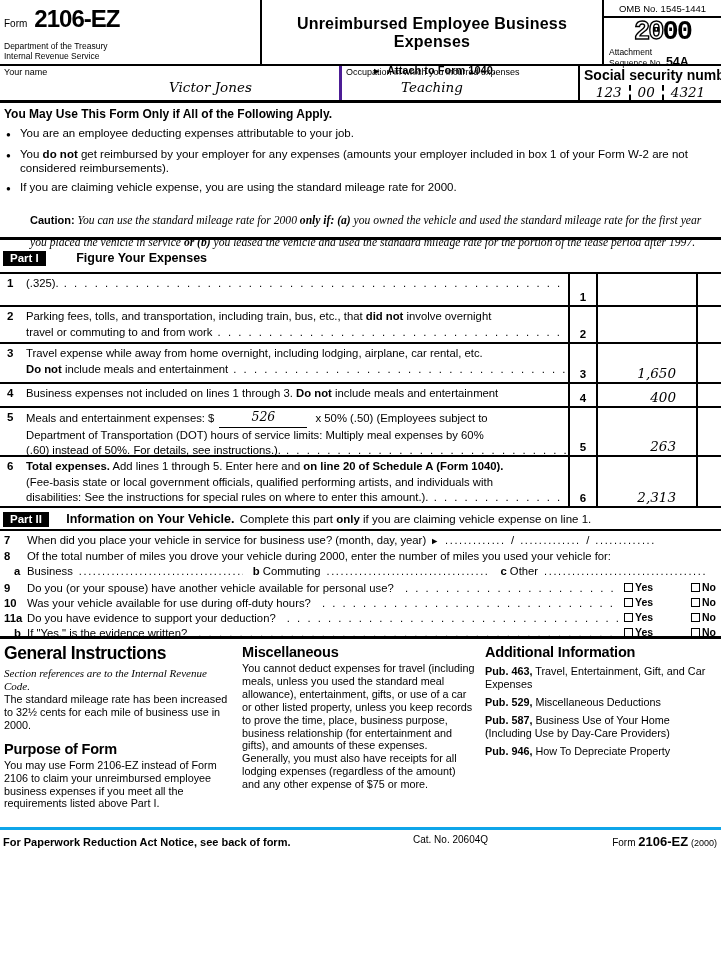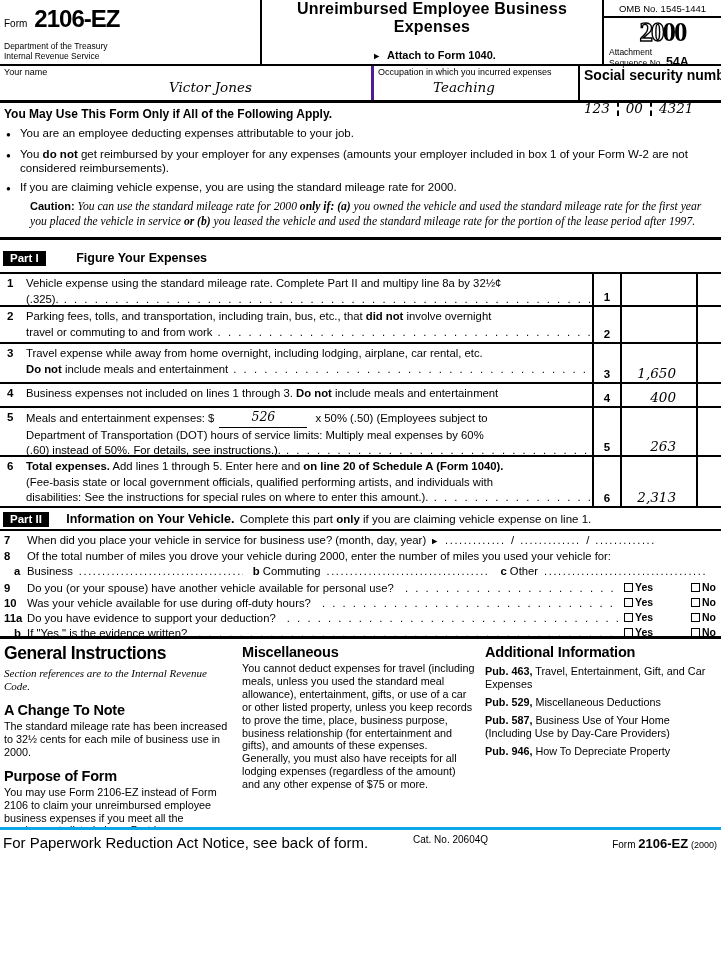--- a/index.html
+++ b/index.html
@@ -11,70 +11,70 @@
   }
   b { font-weight:bold; }
 
   
   .header { display:flex; height:66px; border-bottom:2px solid #000; }
   .h-left { width:262px; border-right:2px solid #000; padding:5px 4px 2px 4px; position:relative; }
   .form-word { font-size:10px; }
   .form-number { font-size:24px; font-weight:bold; letter-spacing:-1px; margin-left:7px; }
   .dept { position:absolute; left:4px; bottom:3px; font-size:8.5px; line-height:10px; }
   .h-center { flex:1; text-align:center; }
-  .main-title { font-weight:bold; font-size:16px; letter-spacing:0.2px; }
+  .main-title { font-weight:bold; font-size:16px; margin-top:15px; letter-spacing:0.2px; }
   .attach-note { font-weight:bold; font-size:11px; margin-top:13px;text-align:center; }
   .h-right { width:119px; border-left:2px solid #000; }
   .omb { font-size:9.5px; text-align:center; padding:3px 0 2px 0; border-bottom:2px solid #000; white-space:nowrap; }
-  .year { text-align:center; font-size:27px; font-weight:800; line-height:29px; letter-spacing:-2px; font-family:Liberation Serif, serif; }
+  .year { text-align:center; font-size:27px; font-weight:800; line-height:29px; letter-spacing:-2px; font-family:Liberation Mono, monospace; }
   .year-outline { color:#fff; -webkit-text-stroke:1.4px #000; }
   .attachment { font-size:8.5px; line-height:10px; padding-left:5px; white-space:nowrap; }
   .seq-no { font-size:12.5px; font-weight:bold; margin-left:3px; }
 
   
-  .id-row { display:flex; height:37px; border-bottom:3px solid #000; }
+  .id-row { display:flex; height:37px; border-bottom:3px solid #000;gap:32px; }
   .id-cell { padding:1px 4px; }
   .id-name { flex:1; }
   .id-occ { width:207px; border-left:3px solid #4c1d95; text-align:left; }
   .id-ssn { width:143px; border-left:2px solid #000; }
   .id-label { font-size:9px; white-space:nowrap; }
   .id-label.bold { font-weight:bold; font-size:14px; }
   .handwrite { font-family:"DejaVu Serif",serif; font-style:italic; font-size:13.5px; }
   .name-val { margin-left:165px; margin-top:2px; }
   .occ-val { margin-left:55px; margin-top:2px; }
-  .ssn-val { display:flex; justify-content:flex-start; align-items:center; margin-top:17px; }
+  .ssn-val { display:flex; justify-content:center; align-items:center; margin-top:1px; }
   .ssn-sep { border-left:2px dashed #000; height:15px; margin:0 7px; }
 
   
   .elig { height:137px; padding:4px 6px 0 4px; border-bottom:3px solid #000; }
   .elig-heading { font-weight:bold; font-size:12px; }
   .bullet-line { display:flex; font-size:11.5px; line-height:14.5px; margin-top:4.5px; }
   .bullet-glyph { width:16px; flex-shrink:0; font-size:8px; padding-top:2px; padding-left:2px; }
-  .caution { font-family:"Liberation Serif","DejaVu Serif",serif; font-style:italic; font-size:11.6px; line-height:15px; margin-top:2px; padding-left:26px; padding-right:2px; }
+  .caution { font-family:"Liberation Serif","DejaVu Serif",serif; font-style:italic; font-size:11.6px; line-height:22px; margin-top:12px; padding-left:26px; padding-right:2px; }
   .caution .cap { font-family:"Liberation Sans","DejaVu Sans",sans-serif; font-style:normal; font-weight:bold; font-size:11px; }
 
   
   .part-head { padding:8px 12px 0 3px; height:32px;border-radius:14px; }
   .part-box { display:inline-block; background:#000; color:#fff; font-weight:bold; font-size:11.5px; padding:1px 7px 2px 7px; }
   .part-title { font-weight:bold; font-size:12.5px; margin-left:26px; }
   .part2-head { height:23px; padding:4px 0 0 3px; border-bottom:2px solid #000; font-size:11.5px; white-space:nowrap; }
   .part2-head .part-title { margin-left:14px; margin-right:2px; }
 
   
   .p1table { border-top:2px solid #000; border-bottom:2px solid #000; }
   .trow { display:flex; }
   .trow.sep { border-bottom:2px solid #000; }
   .r1{height:33px;} .r2{height:37px;} .r3{height:40px;} .r4{height:24px;} .r5{height:49px;} .r6{height:49px;}
   .t-text { flex:1; display:flex; padding-top:2px; overflow:hidden; }
   .t-num { width:26px; flex-shrink:0; padding-left:7px; font-weight:bold; font-size:11.5px; padding-top:1px; }
   .t-lines { flex:1; font-size:11.3px; line-height:15.5px; overflow:hidden; padding-right:2px; }
   .tl { white-space:nowrap; overflow:hidden; }
   .dots { letter-spacing:2px; }
   .t-numbox { width:28px; flex-shrink:0; border-left:2px solid #000; display:flex; align-items:flex-end; justify-content:center; font-weight:bold; font-size:11.5px; padding-bottom:2px; }
-  .t-amount { width:76px; flex-shrink:0; border-left:2px solid #000; display:flex; align-items:flex-end; justify-content:flex-end; padding:0 20px 1px 0; }
+  .t-amount { width:100px; flex-shrink:0; border-left:2px solid #000; display:flex; align-items:flex-end; justify-content:flex-end; padding:0 20px 1px 0; }
   .t-cents { width:25px; flex-shrink:0; border-left:2px solid #000; }
   .amt-blank { display:inline-block; width:88px; border-bottom:1px solid #000; text-align:center; margin:0 5px; }
   .amt-blank .handwrite { position:relative; top:-1px; font-size:12.5px; }
 
   
   .p2body { height:108px; padding:2px 3px 0 3px; border-bottom:3px solid #000; overflow:hidden; }
   .p2line { display:flex; font-size:11.3px; line-height:15px; height:15px; align-items:baseline; overflow:hidden; }
   .p2line.tall { height:16px; }
   .p2num { width:24px; flex-shrink:0; font-weight:bold; padding-left:1px; }
   .p2num.sub { padding-left:11px; }
@@ -98,21 +98,21 @@
   .big-head { font-size:17.5px; font-weight:bold; letter-spacing:-0.4px; margin:1px 0 3px 0; }
   .mid-head { font-size:14.5px; font-weight:bold; letter-spacing:-0.2px; margin:9px 0 2px 0; }
   .mid-head.first { margin-top:2px; }
   .itext { font-size:10.8px; line-height:12.9px; }
   .inote { font-family:"Liberation Serif","DejaVu Serif",serif; font-style:italic; font-size:11px; line-height:13px; }
   .pub { font-size:10.8px; line-height:12.9px; margin-top:5px; }
   .pub-ref { font-weight:bold; }
 
   
   .footer { position:relative; display:flex; align-items:baseline; padding:4px 4px 0 3px; }
-  .f-notice { font-weight:normal; font-size:15px; }
+  .f-notice { font-weight:bold; font-size:11px; }
   .f-cat { position:absolute; left:413px; font-size:10px; }
   .f-form { margin-left:auto; font-size:10px; white-space:nowrap; }
   .f-formnum { font-size:13px; font-weight:bold; }
   .f-year { font-size:9px; }
 </style>
 </head>
 <body>
 
 <div class="page">
 
@@ -184,21 +184,20 @@
     <span class="part-box">Part I</span>
     <span class="part-title">Figure Your Expenses</span>
   </div>
 
   <div class="p1table">
 
     <div class="trow sep r1">
       <div class="t-text">
         <div class="t-num">1</div>
         <div class="t-lines">
-          <div class="tl">Vehicle expense using the standard mileage rate. Complete Part II and multipy line 8a by 32½¢</div>
           <div class="tl"><span>(.325).</span><span class="dots"> . . . . . . . . . . . . . . . . . . . . . . . . . . . . . . . . . . . . . . . . . . . . . . . . . . . . . . . . . . . . . . . . . . . . . . . . . . . . . . . . . . . . . . . . . . . . . . . . . . . . . . . . . . . . . . . . . . . . . . . . </span></div>
         </div>
       </div>
       <div class="t-numbox">1</div>
       <div class="t-amount">
           <span class="handwrite"></span>
         </div>
       <div class="t-cents"></div>
     </div>
 
@@ -375,21 +374,20 @@
           </span>
       </span>
     </div>
 
   </div>
 
   <div class="instr">
     <div class="col1">
       <div class="big-head">General Instructions</div>
       <div class="inote">Section references are to the Internal Revenue Code.</div>
-      <div class="mid-head">A Change To Note</div>
       <div class="itext">The standard mileage rate has been increased to 32½ cents for each mile of business use in 2000.</div>
       <div class="mid-head">Purpose of Form</div>
       <div class="itext">You may use Form 2106-EZ instead of Form 2106 to claim your unreimbursed employee business expenses if you meet all the requirements listed above Part I.</div>
     </div>
     <div class="col2">
       <div class="mid-head first">Miscellaneous</div>
       <div class="itext">You cannot deduct expenses for travel (including meals, unless you used the standard meal allowance), entertainment, gifts, or use of a car or other listed property, unless you keep records to prove the time, place, business purpose, business relationship (for entertainment and gifts), and amounts of these expenses. Generally, you must also have receipts for all lodging expenses (regardless of the amount) and any other expense of $75 or more.</div>
     </div>
     <div class="col3">
       <div class="mid-head first">Additional Information</div>

